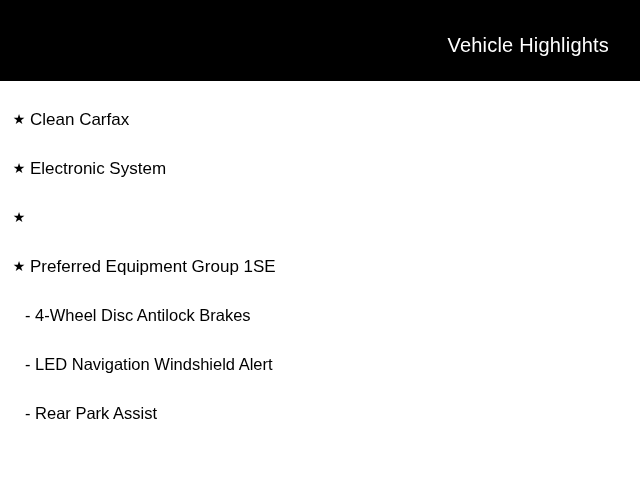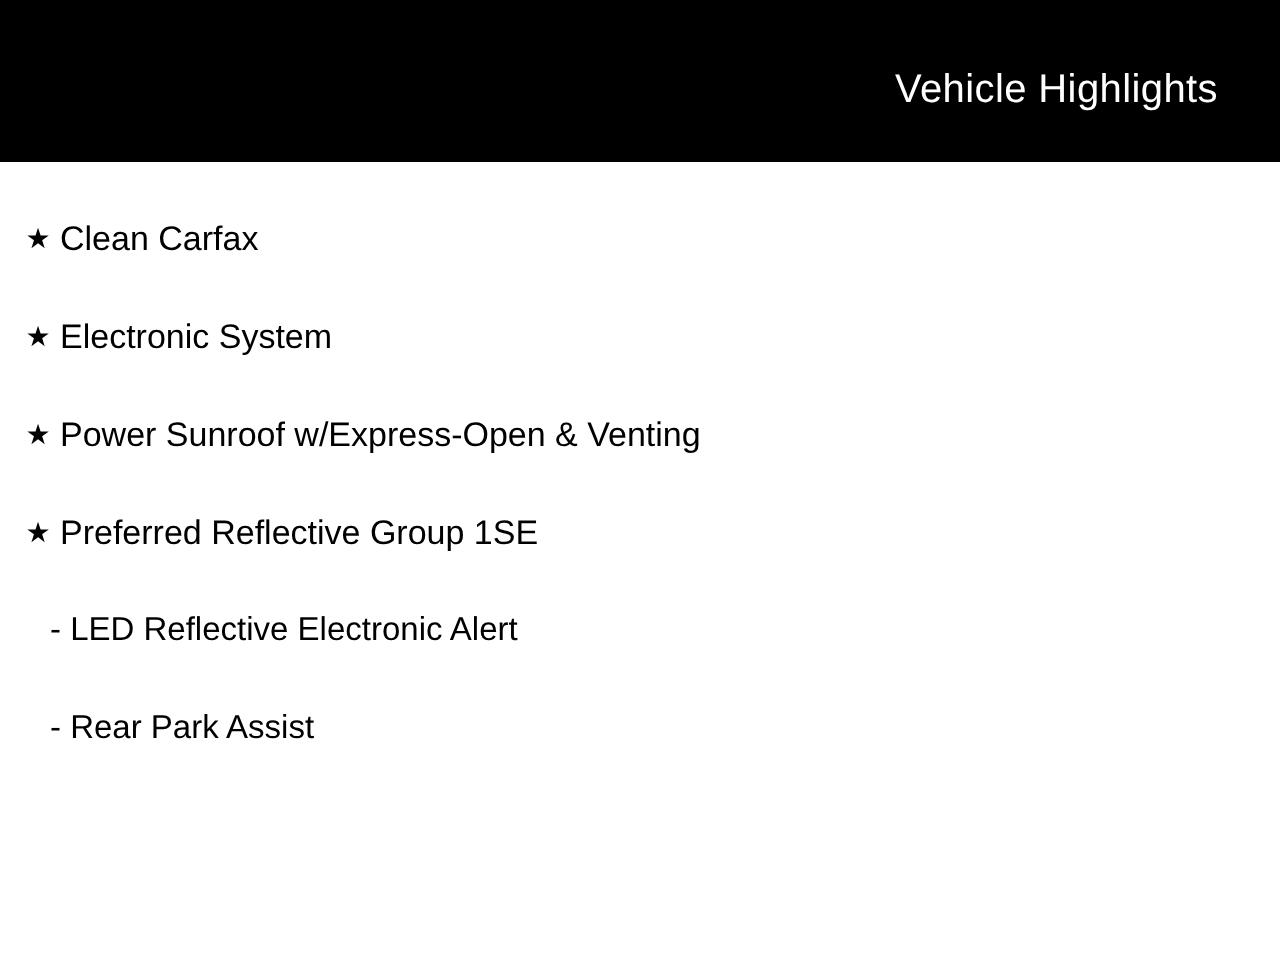--- a/index.html
+++ b/index.html
@@ -97,32 +97,34 @@
       <span class="feature-label">Clean Carfax</span>
     </div>
 
     <div class="feature-row">
       <span class="bullet-star">★</span>
       <span class="feature-label">Electronic System</span>
     </div>
 
     <div class="feature-row">
       <span class="bullet-star">★</span>
-      <span class="feature-label">Power Sunroof w/Express-Open &amp; Venting</span>
     </div>
 
     <div class="feature-row">
       <span class="bullet-star">★</span>
-      <span class="feature-label">Preferred Reflective Group 1SE</span>
+      <span class="feature-label">Preferred Equipment Group 1SE</span>
+    </div>
+
+    <div class="sub-row">
+      <span class="sub-label">- 4-Wheel Disc Antilock Brakes</span>
     </div>
 
 
-
     <div class="sub-row">
-      <span class="sub-label">- LED Reflective Electronic Alert</span>
+      <span class="sub-label">- LED Navigation Windshield Alert</span>
     </div>
 
     <div class="sub-row">
       <span class="sub-label">- Rear Park Assist</span>
     </div>
 
   </div>
 </div>
 
 </body></html>

